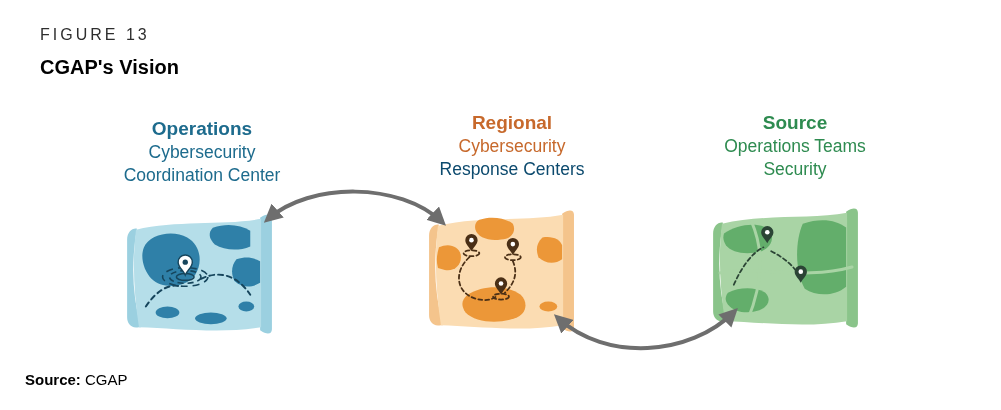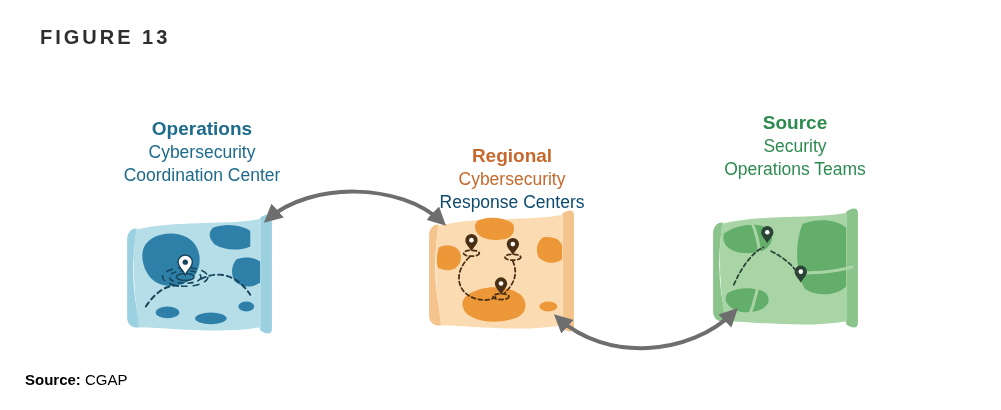--- a/index.html
+++ b/index.html
@@ -9,24 +9,23 @@
     position: relative;
     width: 1001px;
     height: 410px;
     background: #ffffff;
     overflow: hidden;
   }
   .figure-label {
     position: absolute;
     left: 40px;
     top: 26px;
-    font-size: 20px;
+    font-size: 16px;
     letter-spacing: 3px;
     color: #2e2e2e;
-    font-weight: bold;
   }
   .figure-title {
     position: absolute;
     left: 40px;
     top: 56px;
     font-size: 20px;
     font-weight: bold;
     color: #000000;
   }
   .node-heading {
@@ -51,37 +50,38 @@
     color: #000000;
   }
   .source-label { font-weight: bold; text-align: center; }
 </style>
 </head>
 <body>
 
 <div class="figure">
 
   <div class="figure-label">FIGURE 13</div>
+  <div class="figure-title">CGAP's Vision</div>
 
   <div class="node-heading" style="left:87px; top:116px;">
     <div class="node-title" style="color: rgb(29, 107, 141);">Operations</div>
     <div class="node-sub" style="color: rgb(29, 107, 141);">Cybersecurity</div>
     <div class="node-sub" style="color: rgb(29, 107, 141); text-align: center;">Coordination Center</div>
   </div>
 
-  <div class="node-heading" style="left:397px; top:110px;margin-top:33px;">
+  <div class="node-heading" style="left:397px; top:110px;">
     <div class="node-title" style="color: rgb(199, 105, 44);">Regional</div>
     <div class="node-sub" style="color: rgb(199, 105, 44);">Cybersecurity</div>
     <div class="node-sub" style="color: #0c4a6e;">Response Centers</div>
   </div>
 
   <div class="node-heading" style="left:680px; top:110px;">
     <div class="node-title" style="color: rgb(46, 139, 80);">Source</div>
+    <div class="node-sub" style="color: rgb(46, 139, 80);">Operations Teams</div>
     <div class="node-sub" style="color: rgb(46, 139, 80);">Security</div>
-    <div class="node-sub" style="color: rgb(46, 139, 80);">Operations Teams</div>
   </div>
 
   <svg class="map" style="left:122px; top:208px;" width="158" height="132" viewBox="0 0 160 134">
     <path d="M140 10 c7 -5 12 -4 12 1 v112 c0 5 -5 6 -12 1 z" fill="#9BD0E0"></path>
     <path d="M17 121 C 9 123 5 117 5 111 L 5 32 C 5 25 10 20 15 21 C 9 55 10 88 19 121 Z" fill="#9BD0E0"></path>
     <path d="M14 22 C 56 12 104 18 141 11 L 141 121 C 100 128 54 122 17 121 C 12 88 10 54 14 22 Z" fill="#B5DEE9"></path>
     <g fill="#2F80A8">
       <path d="M22 40 C 28 26 52 22 66 30 C 80 38 82 56 74 68 C 64 82 40 82 30 72 C 22 64 18 50 22 40 Z"></path>
       <path d="M92 20 c 14 -5 28 -3 38 3 l 0 16 c -12 5 -26 4 -36 -2 c -6 -6 -7 -12 -2 -17 z"></path>
       <path d="M116 52 c 10 -3 16 -2 24 2 l 0 22 c -10 6 -20 4 -26 -2 c -4 -8 -3 -16 2 -22 z"></path>

